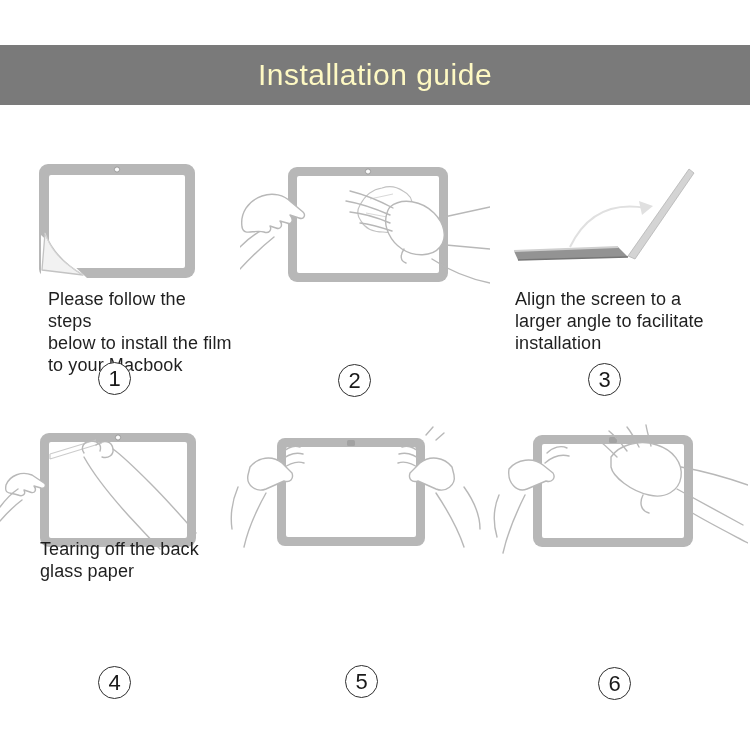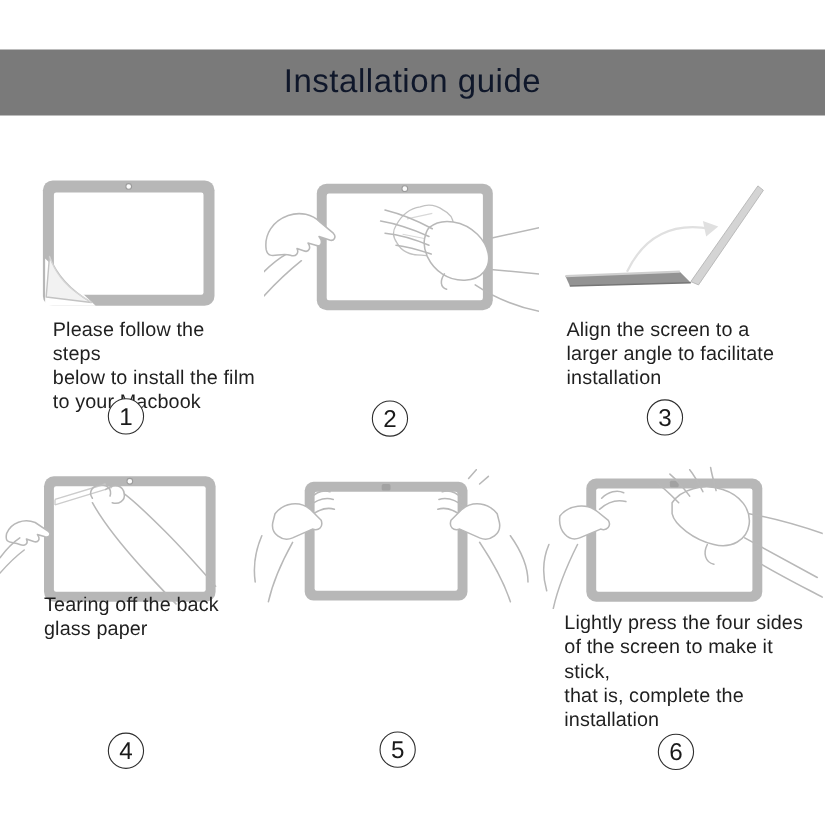--- a/index.html
+++ b/index.html
@@ -5,21 +5,21 @@
   html,body{margin:0;padding:0;background:#ffffff;}
   #canvas{
     position:relative;width:750px;height:750px;background:#ffffff;
     font-family:"Liberation Sans", sans-serif;overflow:hidden;
   }
   .banner{
     position:absolute;left:0;top:45px;width:750px;height:60px;
     background:#7a7a7a;display:flex;align-items:center;justify-content:center;
   }
   .banner-title{
-    color:#0f172a;font-size:30px;letter-spacing:0.5px;font-weight:400;
+    color:#fef9c3;font-size:30px;letter-spacing:0.5px;font-weight:400;
   }
   .step{position:absolute;inset:0;}
   .illus{position:absolute;}
   .caption{
     position:absolute;color:#1f1f1f;font-size:18px;line-height:22px;
     white-space:pre-line;letter-spacing:0.1px;
   }
   .numbadge{
     position:absolute;width:33px;height:33px;border:1.6px solid #2e2e2e;
     border-radius:50%;display:flex;align-items:center;justify-content:center;
@@ -125,19 +125,16 @@
       <rect x="49" y="21" width="142" height="94" rx="2" fill="#ffffff"></rect>
       <rect x="116" y="14" width="8" height="6" rx="1.5" fill="#a2a2a2"></rect>
       <path class="line" d="M54 30 C60 24 68 22 74 25 M52 40 C60 33 68 31 76 33"></path>
       <path class="blob" d="M16 46 C24 36 40 34 50 42 L60 50 C63 55 59 60 53 58 L34 66 C24 70 14 60 16 46 Z"></path>
       <path class="line" d="M6 72 C0 86 0 100 4 114 M32 72 C22 92 14 112 10 130"></path>
       <path class="blob" d="M118 34 C126 22 146 16 164 22 C180 27 190 40 188 54 C186 68 172 76 156 72 C138 68 120 54 118 44 Z"></path>
       <path class="line" d="M124 34 C116 26 110 20 104 16 M134 28 C128 20 122 13 116 8 M146 24 C142 16 138 9 134 4 M158 23 C156 15 154 8 153 2"></path>
       <path class="line" d="M150 72 C146 80 148 88 156 90"></path>
       <path class="line" d="M188 44 C210 48 232 54 255 62 M184 66 C206 78 228 90 250 102 M196 88 C216 100 236 110 255 120"></path>
     </svg>
-    <div class="caption" style="left:513px;top:555px;width:235px">Lightly press the four sides
-of the screen to make it stick,
-that is, complete the installation</div>
     <div class="numbadge" style="left:598px;top:667px">6</div>
   </section>
 
 </div>
 
 </body></html>

